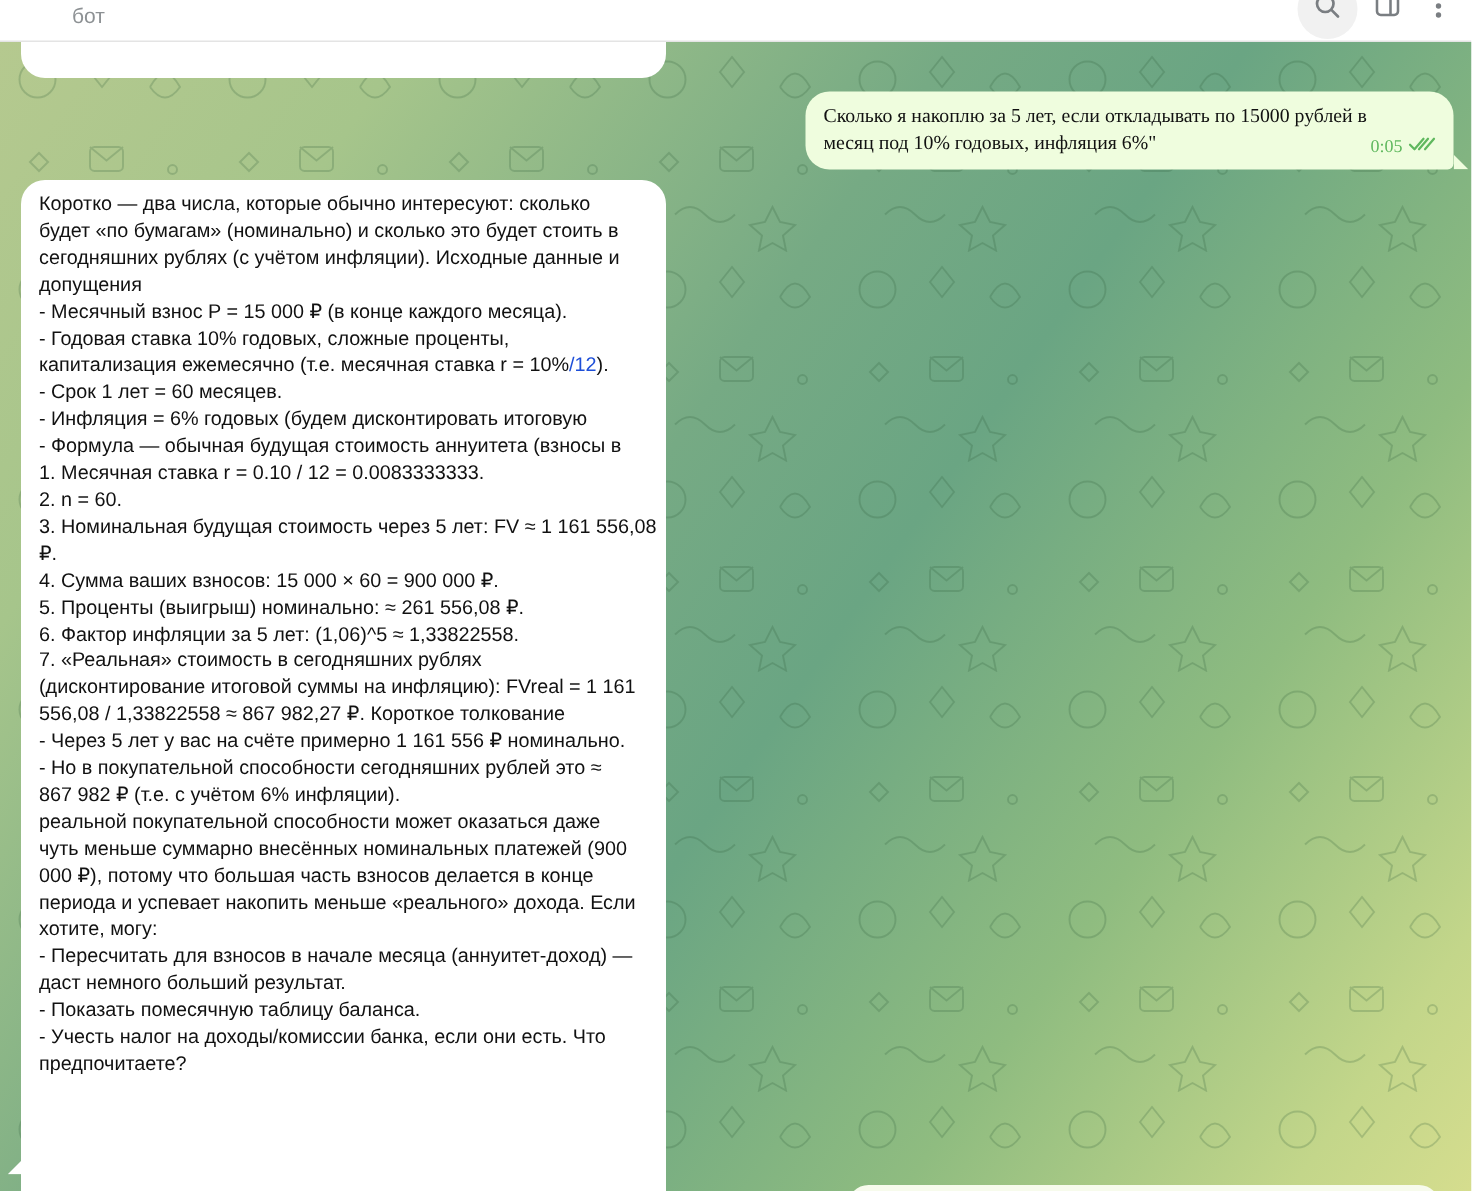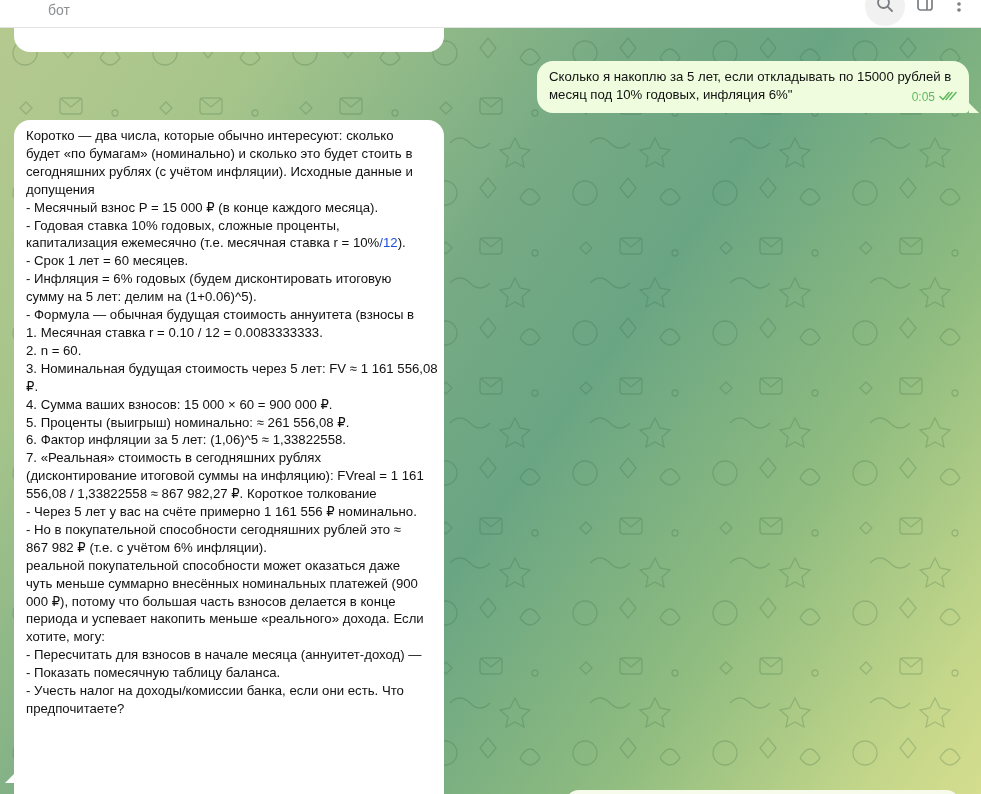--- a/index.html
+++ b/index.html
@@ -32,21 +32,21 @@
     overflow: hidden;
     background: linear-gradient(125deg, #b5c98f 0%, #a6c58b 18%, #76aa84 42%, #6aa583 55%, #8fbc80 75%, #c3d68a 92%, #d5dd8e 100%);
   }
   .pattern { position: absolute; inset: 0; opacity: 0.22; }
   .bubble {
     position: absolute;
     font-size: 13.2px; line-height: 17.9px; color: #111111;
     border-radius: 16px;
   }
   .bubble.in { background: #ffffff; }
-  .bubble.out { background: #effdde; }
+  .bubble.out { background: #effdde; font-family: Liberation Serif, serif; }
   .b-prev {
     left: 14px; top: -20px; width: 430px; height: 44px;
     padding: 0 14px; border-radius: 0 0 16px 16px;
   }
   .b-prev .time { position: absolute; right: 10px; top: 6px; }
   .time { font-size: 12px; color: #c2410c; }
   .out .time { color: #5fb85e; }
   .b-user {
     left: 537px; top: 33px; width: 432px; height: 52px;
     padding: 7px 12px;
@@ -151,41 +151,41 @@
   <div class="bubble in b-bot">
     <div class="line">Коротко — два числа, которые обычно интересуют: сколько</div>
     <div class="line">будет «по бумагам» (номинально) и сколько это будет стоить в</div>
     <div class="line">сегодняшних рублях (с учётом инфляции). Исходные данные и</div>
     <div class="line">допущения</div>
     <div class="line">- Месячный взнос P = 15 000 ₽ (в конце каждого месяца).</div>
     <div class="line">- Годовая ставка 10% годовых, сложные проценты,</div>
     <div class="line"><span>капитализация ежемесячно (т.е. месячная ставка r = 10%</span><span class="link">/12</span><span>).</span></div>
     <div class="line">- Срок 1 лет = 60 месяцев.</div>
     <div class="line">- Инфляция = 6% годовых (будем дисконтировать итоговую</div>
-    <div class="line">сумму на 5 лет: делим на (1+0.06)^5).</div>
     <div class="line">- Формула — обычная будущая стоимость аннуитета (взносы в</div>
     <div class="line">1. Месячная ставка r = 0.10 / 12 = 0.0083333333.</div>
     <div class="line">2. n = 60.</div>
     <div class="line">3. Номинальная будущая стоимость через 5 лет: FV ≈ 1 161 556,08</div>
     <div class="line">₽.</div>
     <div class="line">4. Сумма ваших взносов: 15 000 × 60 = 900 000 ₽.</div>
     <div class="line">5. Проценты (выигрыш) номинально: ≈ 261 556,08 ₽.</div>
     <div class="line">6. Фактор инфляции за 5 лет: (1,06)^5 ≈ 1,33822558.</div>
     <div class="line">7. «Реальная» стоимость в сегодняшних рублях</div>
     <div class="line">(дисконтирование итоговой суммы на инфляцию): FVreal = 1 161</div>
     <div class="line">556,08 / 1,33822558 ≈ 867 982,27 ₽. Короткое толкование</div>
     <div class="line">- Через 5 лет у вас на счёте примерно 1 161 556 ₽ номинально.</div>
     <div class="line">- Но в покупательной способности сегодняшних рублей это ≈</div>
     <div class="line">867 982 ₽ (т.е. с учётом 6% инфляции).</div>
     <div class="line">реальной покупательной способности может оказаться даже</div>
     <div class="line">чуть меньше суммарно внесённых номинальных платежей (900</div>
     <div class="line">000 ₽), потому что большая часть взносов делается в конце</div>
     <div class="line">периода и успевает накопить меньше «реального» дохода. Если</div>
     <div class="line">хотите, могу:</div>
     <div class="line">- Пересчитать для взносов в начале месяца (аннуитет-доход) —</div>
+    <div class="line">даст немного больший результат.</div>
     <div class="line">- Показать помесячную таблицу баланса.</div>
     <div class="line">- Учесть налог на доходы/комиссии банка, если они есть. Что</div>
     <div class="line">предпочитаете?</div>
     <span class="time">0:07</span>
   </div>
   <div class="tail-in"></div>
 
   <div class="composer-edge"></div>
 </div>
 

